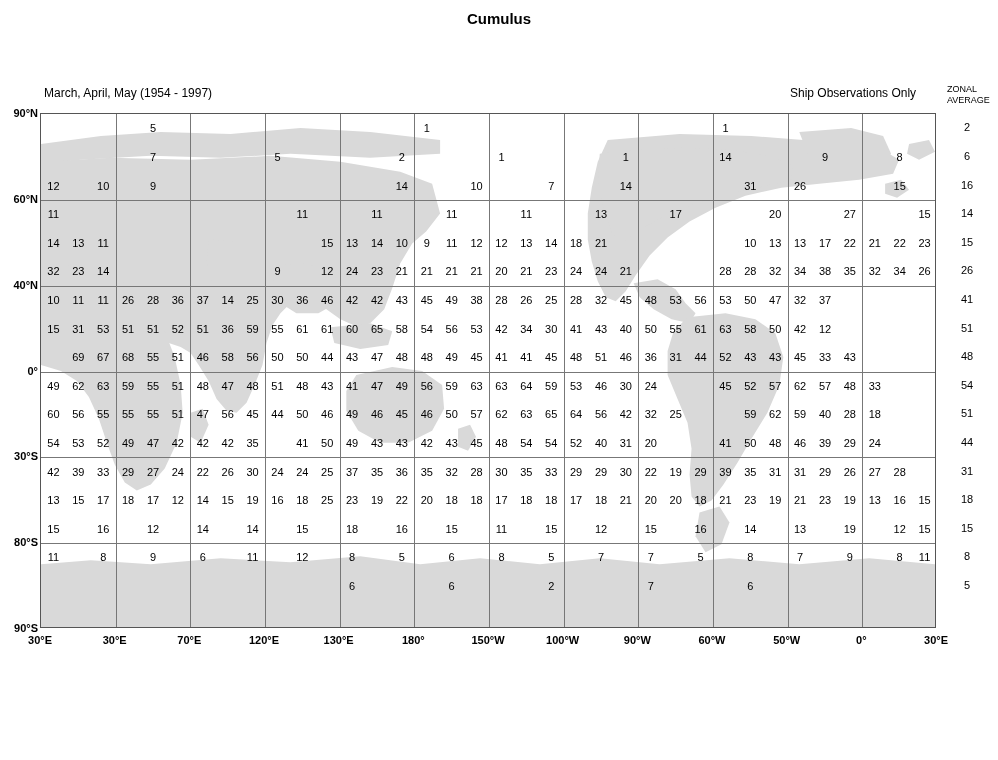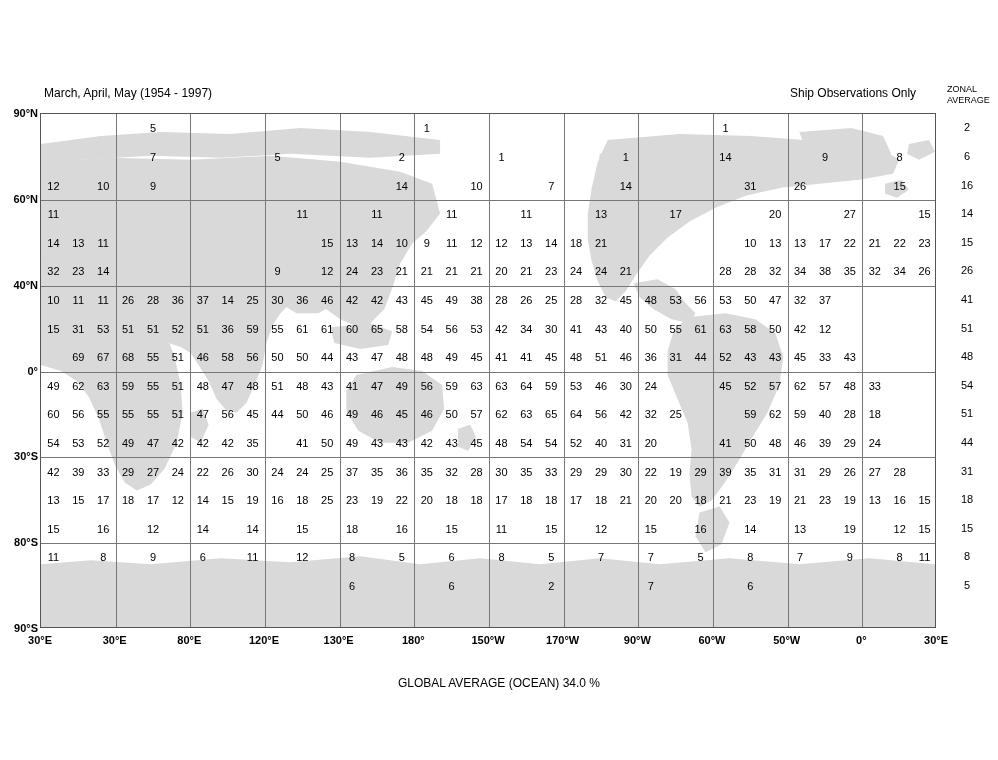--- a/index.html
+++ b/index.html
@@ -140,20 +140,21 @@
     width: 998px;
     text-align: center;
     font-size: 12px;
   }
 </style>
 </head>
 <body>
 
 <div id="page">
 
+  <div class="title">Cumulus</div>
   <div class="season-label">March, April, May (1954 - 1997)</div>
   <div class="source-label">Ship Observations Only</div>
 
   <div class="zonal-header">
     <div>ZONAL</div>
     <div>AVERAGE</div>
   </div>
 
   <div id="plot">
     <svg id="landcanvas" viewBox="0 0 896 515" preserveAspectRatio="none">
@@ -623,36 +624,35 @@
       <div class="cellnum" style="left: 808.889px; top: 443.472px;">9</div>
       <div class="cellnum" style="left: 858.667px; top: 443.472px;">8</div>
       <div class="cellnum" style="left: 883.556px; top: 443.472px;">11</div>
       <div class="cellnum" style="left: 311.111px; top: 472.083px;">6</div>
       <div class="cellnum" style="left: 410.667px; top: 472.083px;">6</div>
       <div class="cellnum" style="left: 510.222px; top: 472.083px;">2</div>
       <div class="cellnum" style="left: 609.778px; top: 472.083px;">7</div>
       <div class="cellnum" style="left: 709.333px; top: 472.083px;">6</div>
     </div>
 
-  <div class="globalavg">GLOBAL AVERAGE (OCEAN)   34.0 %</div>
 <div class="ylab" style="top: 113px;">90°N</div>
     <div class="ylab" style="top: 198.833px;">60°N</div>
     <div class="ylab" style="top: 284.667px;">40°N</div>
     <div class="ylab" style="top: 370.5px;">0°</div>
     <div class="ylab" style="top: 456.333px;">30°S</div>
     <div class="ylab" style="top: 542.167px;">80°S</div>
     <div class="ylab" style="top: 628px;">90°S</div>
     <div class="xlab" style="left: 40px;">30°E</div>
     <div class="xlab" style="left: 114.667px;">30°E</div>
-    <div class="xlab" style="left: 189.333px;">80°E</div>
+    <div class="xlab" style="left: 189.333px;">70°E</div>
     <div class="xlab" style="left: 264px;">120°E</div>
     <div class="xlab" style="left: 338.667px;">130°E</div>
     <div class="xlab" style="left: 413.333px;">180°</div>
     <div class="xlab" style="left: 488px;">150°W</div>
-    <div class="xlab" style="left: 562.667px;">170°W</div>
+    <div class="xlab" style="left: 562.667px;">100°W</div>
     <div class="xlab" style="left: 637.333px;">90°W</div>
     <div class="xlab" style="left: 712px;">60°W</div>
     <div class="xlab" style="left: 786.667px;">50°W</div>
     <div class="xlab" style="left: 861.333px;">0°</div>
     <div class="xlab" style="left: 936px;">30°E</div>
     <div class="zonalval" style="top: 127.306px;">2</div>
     <div class="zonalval" style="top: 155.917px;">6</div>
     <div class="zonalval" style="top: 184.528px;">16</div>
     <div class="zonalval" style="top: 213.139px;">14</div>
     <div class="zonalval" style="top: 241.75px;">15</div>

